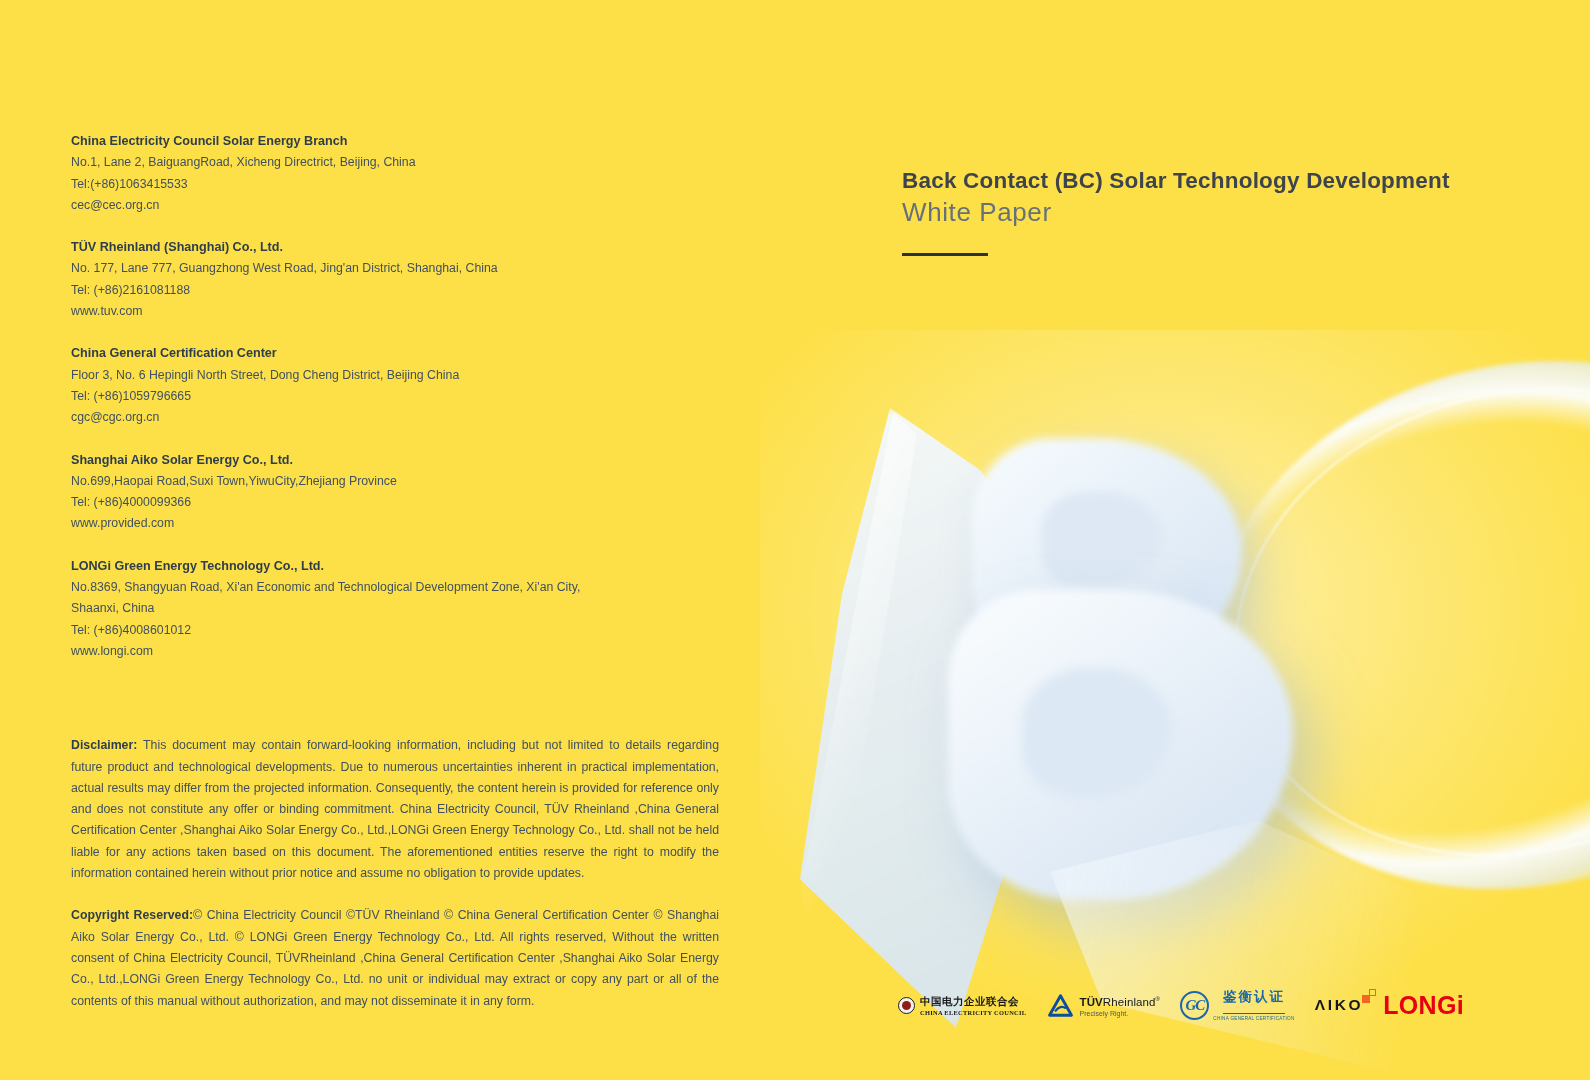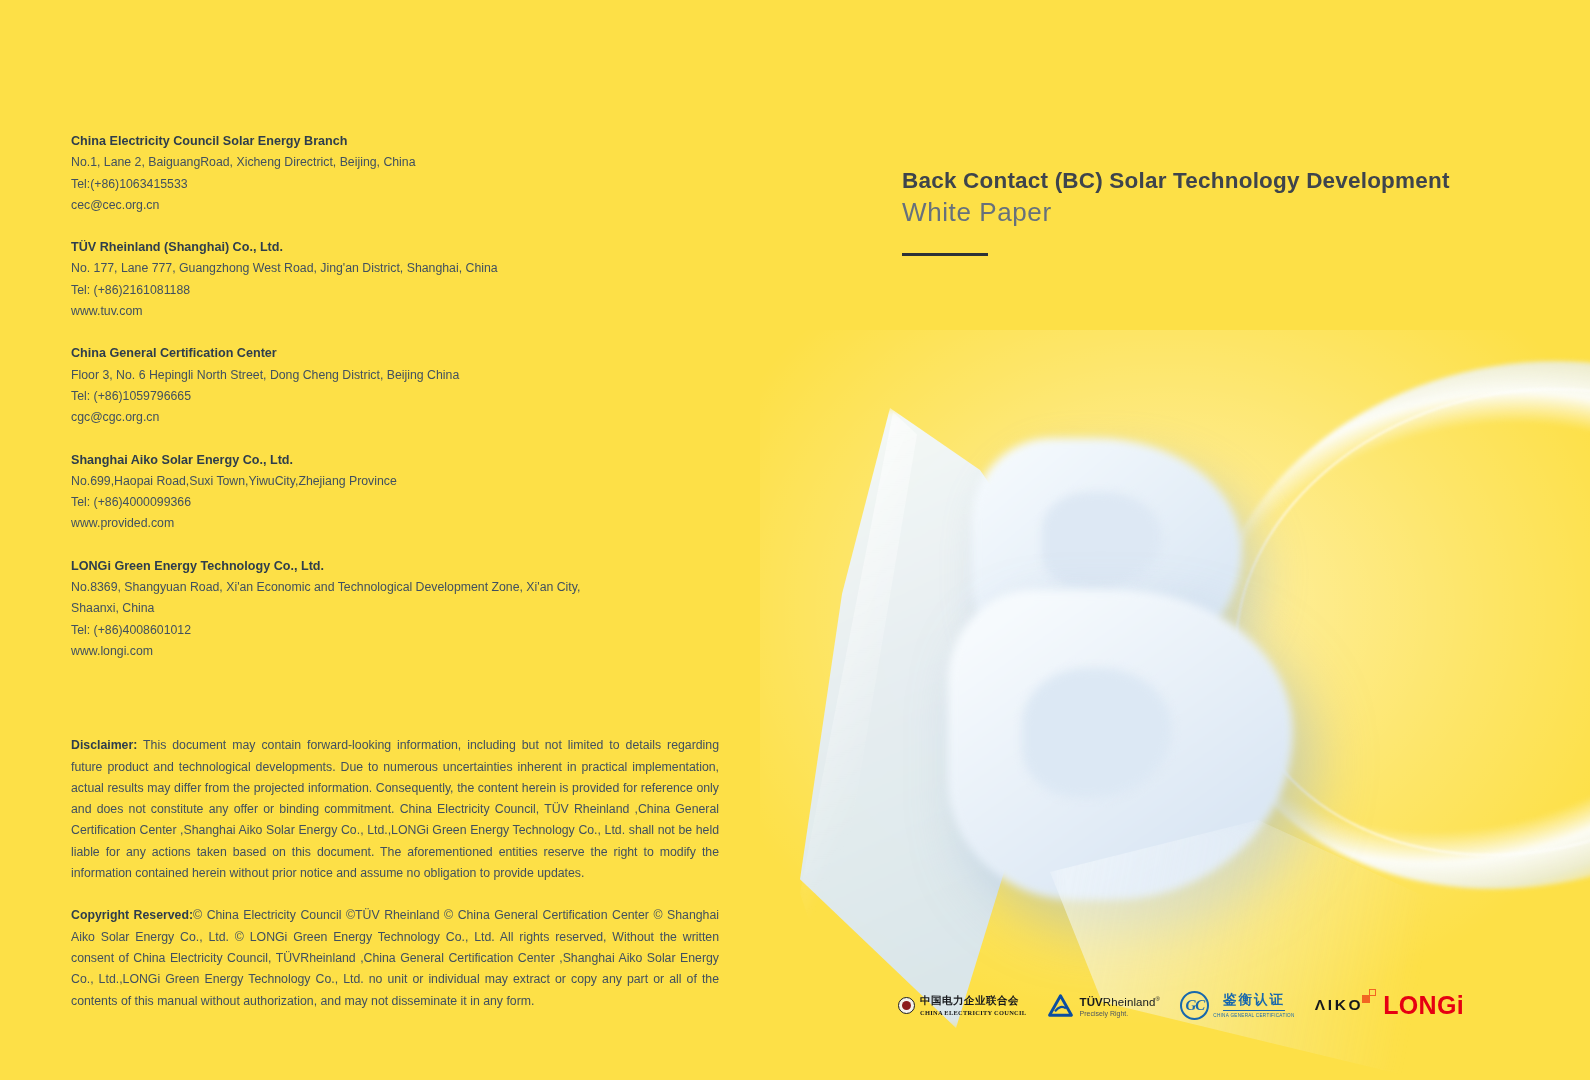--- a/index.html
+++ b/index.html
@@ -113,42 +113,42 @@
   .logo { display:flex; align-items:center; }
 
   .cec-logo { gap:5px; }
   .cec-emblem {
     width:17px; height:17px; border-radius:50%;
     border:1.6px solid #1d1d1d; background:#f5f2ec;
     display:flex; align-items:center; justify-content:center; flex:0 0 auto;
   }
   .cec-emblem-core { width:9px; height:9px; border-radius:50%; background:#8d1c1c; }
   .cec-text { display:flex; flex-direction:column; }
-  .cec-cn { font-size:10.5px; font-weight:700; color:#16181c; letter-spacing:.5px; line-height:12px;font-family:Liberation Mono, monospace; }
+  .cec-cn { font-size:10.5px; font-weight:700; color:#16181c; letter-spacing:.5px; line-height:12px; }
   .cec-en { font-family:"Liberation Serif", serif; font-size:6.4px; font-weight:700;
             color:#16181c; letter-spacing:.3px; margin-top:2px; }
 
   .tuv-logo { gap:6px; }
   .tuv-text { display:flex; flex-direction:column; }
   .tuv-brand { font-size:11.5px; color:#15191e; line-height:13px; letter-spacing:.1px; }
   .tuv-brand .b { font-weight:700;text-align:center; }
   .tuv-brand sup { font-size:6px; }
   .tuv-tagline { font-size:7px; color:#4e565e; margin-top:2px; }
 
   .cgc-logo { gap:4px; color:#1868ad; }
   .cgc-emblem {
     width:29px; height:29px; border-radius:50%;
     border:2px solid #1868ad; flex:0 0 auto;
     display:flex; align-items:center; justify-content:center;
     font-family:"Liberation Serif", serif; font-style:italic;
     font-weight:700; font-size:15px; color:#1868ad; letter-spacing:-1px;
   }
   .cgc-text { display:flex; flex-direction:column; align-items:center; }
   .cgc-cn { font-size:13.5px; font-weight:700; letter-spacing:2px;
-            border-bottom:1.5px solid #1868ad; padding-bottom:2px; line-height:16px; }
+            border-bottom:1.5px solid #1868ad; padding-bottom:8px; line-height:16px; }
   .cgc-caption { font-size:4.6px; letter-spacing:.3px; margin-top:1.5px; }
 
   .aiko-logo { position:relative; }
   .aiko-word { font-size:15.5px; font-weight:800; color:#16181c; letter-spacing:2.6px; }
   .aiko-squares { position:absolute; top:-7px; right:-13px; width:14px; height:14px; }
   .aiko-sq-outline { position:absolute; top:0; right:0; width:7px; height:7px;
                      border:1.6px solid #f26522; }
   .aiko-sq-fill { position:absolute; bottom:0; left:0; width:8px; height:8px;
                   background:#f26522; }
 

